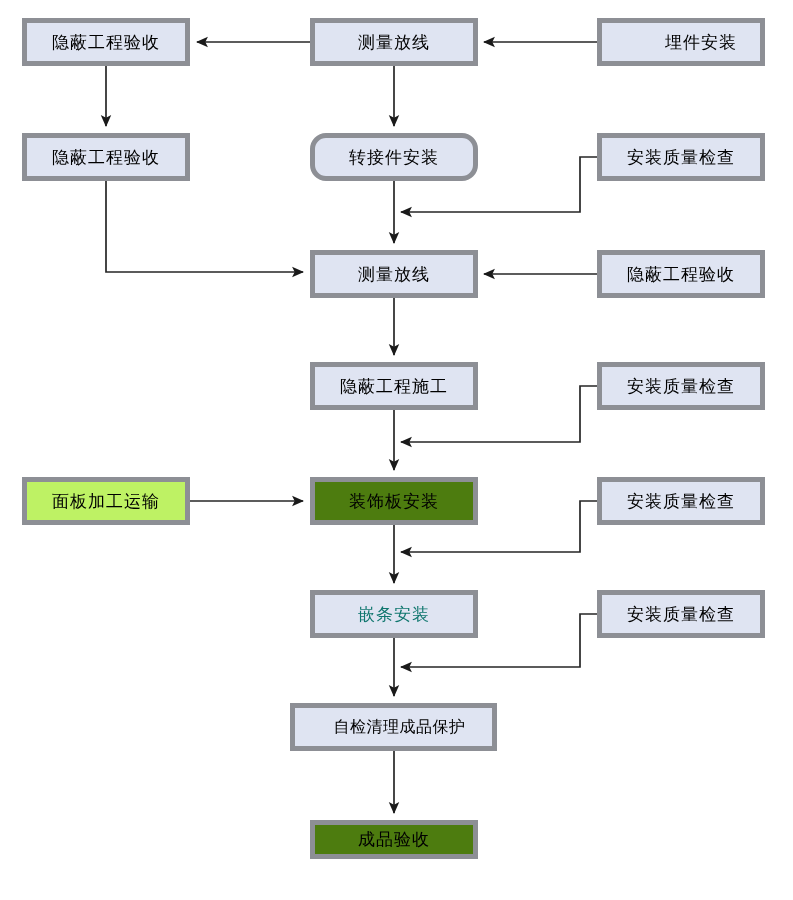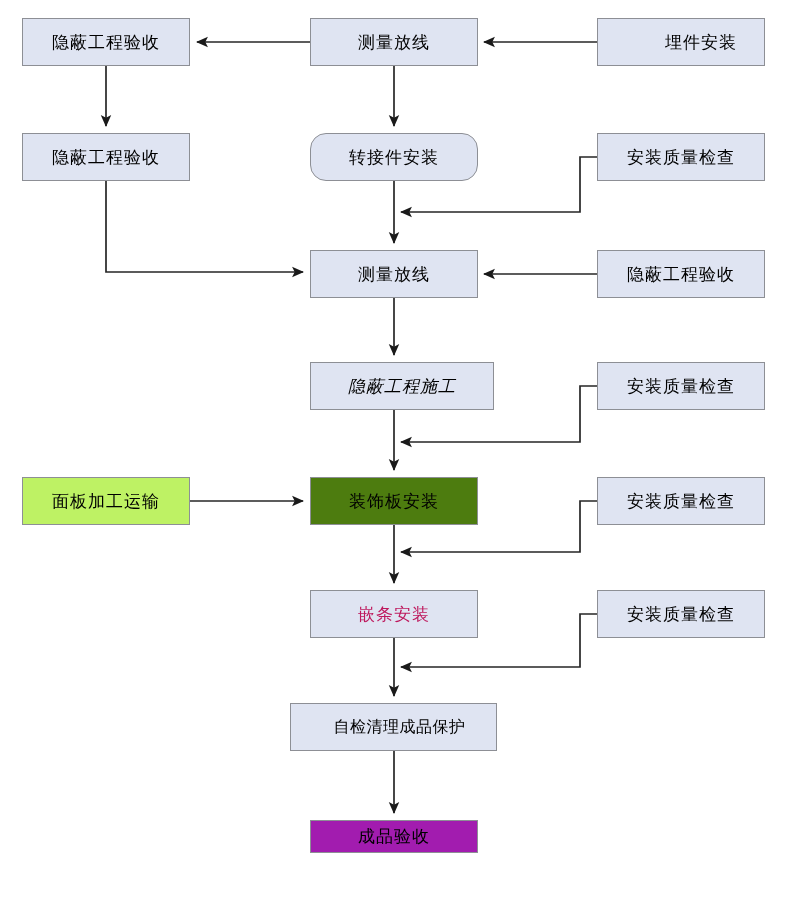--- a/index.html
+++ b/index.html
@@ -14,21 +14,21 @@
     position: relative;
     width: 793px;
     height: 900px;
     background: #ffffff;
     overflow: hidden;
   }
   .node {
     position: absolute;
     box-sizing: border-box;
     background: #dfe4f2;
-    border: 1px solid #3b82f6;
+    border: 5px solid #3b82f6;
     display: flex;
     align-items: center;
     justify-content: center;
     color: #000000;
     font-size: 17px;
     letter-spacing: 1px;
     line-height: 1;
     white-space: nowrap;
     font-family: "DejaVu Sans", "Liberation Sans", sans-serif;
   }
@@ -92,42 +92,42 @@
       </div>
       <div class="node" style="left: 597px; top: 133px; width: 168px; height: 48px; background: rgb(223, 228, 242); border-color: rgb(141, 143, 149); color: rgb(0, 0, 0);">
         <span>安装质量检查</span>
       </div>
       <div class="node" style="left: 310px; top: 250px; width: 168px; height: 48px; background: rgb(223, 228, 242); border-color: rgb(141, 143, 149); color: rgb(0, 0, 0);">
         <span>测量放线</span>
       </div>
       <div class="node" style="left: 597px; top: 250px; width: 168px; height: 48px; background: rgb(223, 228, 242); border-color: rgb(141, 143, 149); color: rgb(0, 0, 0);">
         <span>隐蔽工程验收</span>
       </div>
-      <div class="node" style="left: 310px; top: 362px; width: 184px; height: 48px; background: rgb(223, 228, 242); border-color: rgb(141, 143, 149); color: rgb(0, 0, 0); font-style: italic;">
+      <div class="node" style="left: 310px; top: 362px; width: 168px; height: 48px; background: rgb(223, 228, 242); border-color: rgb(141, 143, 149); color: rgb(0, 0, 0);">
         <span>隐蔽工程施工</span>
       </div>
       <div class="node" style="left: 597px; top: 362px; width: 168px; height: 48px; background: rgb(223, 228, 242); border-color: rgb(141, 143, 149); color: rgb(0, 0, 0);">
         <span>安装质量检查</span>
       </div>
       <div class="node" style="left: 22px; top: 477px; width: 168px; height: 48px; background: #bef264; border-color: rgb(141, 143, 149); color: rgb(0, 0, 0);">
         <span>面板加工运输</span>
       </div>
       <div class="node" style="left: 310px; top: 477px; width: 168px; height: 48px; background: #4d7c0f; border-color: rgb(141, 143, 149); color: rgb(0, 0, 0);">
         <span>装饰板安装</span>
       </div>
       <div class="node" style="left: 597px; top: 477px; width: 168px; height: 48px; background: rgb(223, 228, 242); border-color: rgb(141, 143, 149); color: rgb(0, 0, 0);">
         <span>安装质量检查</span>
       </div>
-      <div class="node" style="left: 310px; top: 590px; width: 168px; height: 48px; background: rgb(223, 228, 242); border-color: rgb(141, 143, 149); color: #be185d;">
+      <div class="node" style="left: 310px; top: 590px; width: 168px; height: 48px; background: rgb(223, 228, 242); border-color: rgb(141, 143, 149); color: #0f766e;">
         <span>嵌条安装</span>
       </div>
       <div class="node" style="left: 597px; top: 590px; width: 168px; height: 48px; background: rgb(223, 228, 242); border-color: rgb(141, 143, 149); color: rgb(0, 0, 0);">
         <span>安装质量检查</span>
       </div>
       <div class="node wide-label" style="left: 290px; top: 703px; width: 207px; height: 48px; background: rgb(223, 228, 242); border-color: rgb(141, 143, 149); color: rgb(0, 0, 0);">
         <span>自检清理成品保护</span>
       </div>
-      <div class="node" style="left: 310px; top: 820px; width: 168px; height: 33px; background: #a21caf; border-color: rgb(141, 143, 149); color: rgb(0, 0, 0);">
+      <div class="node" style="left: 310px; top: 820px; width: 168px; height: 39px; background: #4d7c0f; border-color: rgb(141, 143, 149); color: rgb(0, 0, 0);">
         <span>成品验收</span>
       </div>
     </div>
 
 </div>
 
 </body></html>

